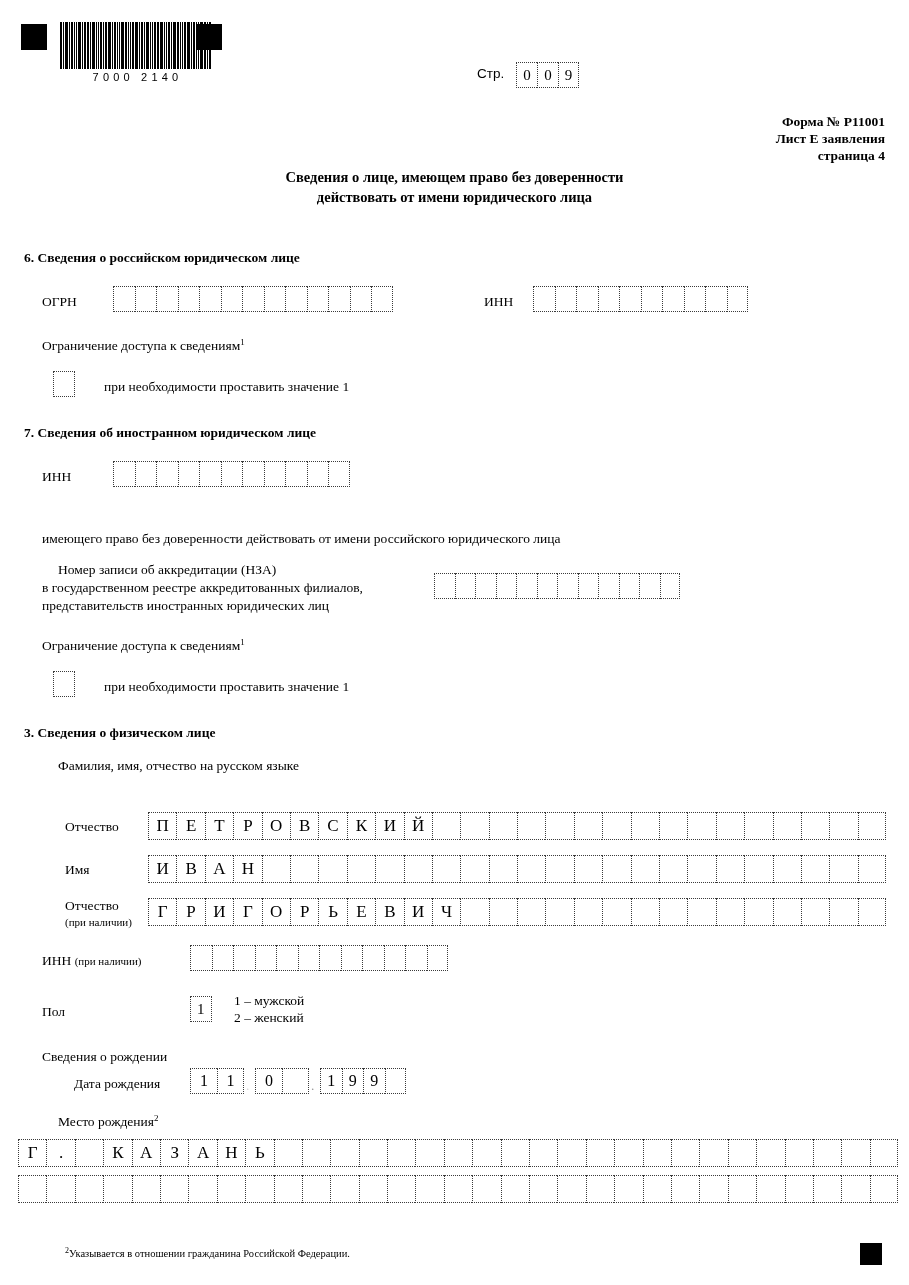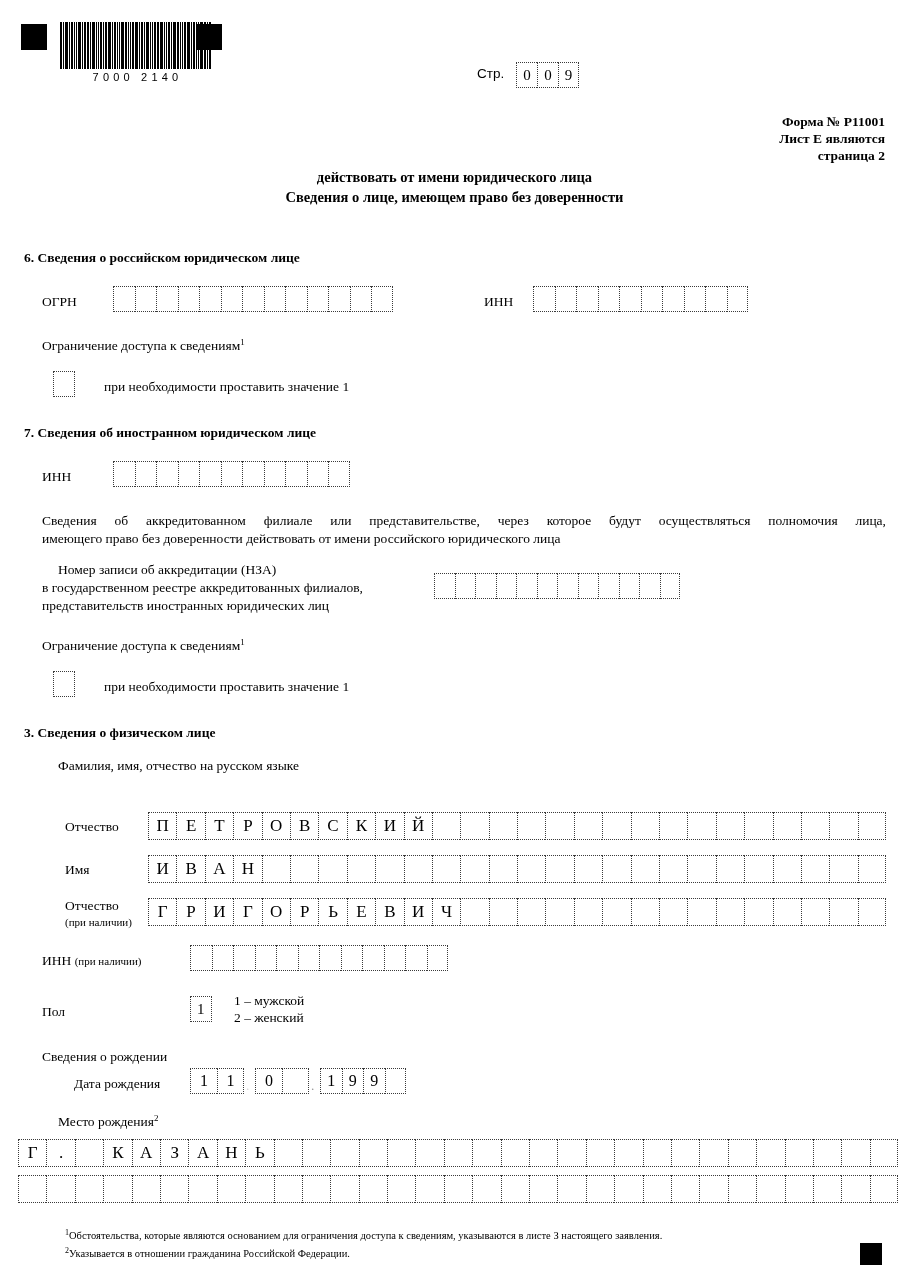--- a/index.html
+++ b/index.html
@@ -148,27 +148,27 @@
     <div class="strp-label">Стр.</div>
     <div class="strp-cells cells" id="page-cells" style="position:absolute;left:39px;top:0;height:26px;">
         <div class="c dark" style="width: 21px; font-size: 15px;">0</div>
         <div class="c dark" style="width: 21px; font-size: 15px;">0</div>
         <div class="c dark" style="width: 21px; font-size: 15px;">9</div>
       </div>
   </div>
 
   <div class="formid">
     <div>Форма № Р11001</div>
-    <div>Лист Е являются</div>
-    <div>страница 2</div>
+    <div>Лист Е заявления</div>
+    <div>страница 4</div>
   </div>
 
   <div class="title">
+    <div>Сведения о лице, имеющем право без доверенности</div>
     <div>действовать от имени юридического лица</div>
-    <div>Сведения о лице, имеющем право без доверенности</div>
   </div>
 
   <div class="sec" style="left:24px;top:250px;">6. Сведения о российском юридическом лице</div>
 
   <div class="lbl" style="left:42px;top:293px;">ОГРН</div>
   <div class="cells" id="s1-ogrn" style="left:113px;top:286px;height:26px;">
       <div class="c blank" style="width: 21.5px; font-size: 15px;"></div>
       <div class="c blank" style="width: 21.5px; font-size: 15px;"></div>
       <div class="c blank" style="width: 21.5px; font-size: 15px;"></div>
       <div class="c blank" style="width: 21.5px; font-size: 15px;"></div>
@@ -213,21 +213,20 @@
       <div class="c blank" style="width: 21.5px; font-size: 15px;"></div>
       <div class="c blank" style="width: 21.5px; font-size: 15px;"></div>
       <div class="c blank" style="width: 21.5px; font-size: 15px;"></div>
       <div class="c blank" style="width: 21.5px; font-size: 15px;"></div>
       <div class="c blank" style="width: 21.5px; font-size: 15px;"></div>
       <div class="c blank" style="width: 21.5px; font-size: 15px;"></div>
       <div class="c blank" style="width: 21.5px; font-size: 15px;"></div>
       <div class="c blank" style="width: 21.5px; font-size: 15px;"></div>
     </div>
 
-  <div class="lbl just" style="left:42px;top:512px;width:844px;">Сведения об аккредитованном филиале или представительстве, через которое будут осуществляться полномочия лица,</div>
   <div class="lbl nojust" style="left:42px;top:530px;width:844px;">имеющего право без доверенности действовать от имени российского юридического лица</div>
 
   <div class="lbl" style="left:58px;top:561px;">Номер записи об аккредитации (НЗА)</div>
   <div class="lbl" style="left:42px;top:597px;">представительств иностранных юридических лиц</div>
   <div class="lbl" style="left:42px;top:579px;">в государственном реестре аккредитованных филиалов,</div>
   <div class="cells" id="s2-nza" style="left:434px;top:573px;height:26px;">
       <div class="c blank" style="width: 20.5px; font-size: 15px;"></div>
       <div class="c blank" style="width: 20.5px; font-size: 15px;"></div>
       <div class="c blank" style="width: 20.5px; font-size: 15px;"></div>
       <div class="c blank" style="width: 20.5px; font-size: 15px;"></div>
@@ -446,16 +445,15 @@
       <div class="c blank" style="width: 28.4px; font-size: 17px;"></div>
       <div class="c blank" style="width: 28.4px; font-size: 17px;"></div>
       <div class="c blank" style="width: 28.4px; font-size: 17px;"></div>
       <div class="c blank" style="width: 28.4px; font-size: 17px;"></div>
       <div class="c blank" style="width: 28.4px; font-size: 17px;"></div>
       <div class="c blank" style="width: 28.4px; font-size: 17px;"></div>
       <div class="c blank" style="width: 28.4px; font-size: 17px;"></div>
       <div class="c blank" style="width: 28.4px; font-size: 17px;"></div>
     </div>
 
-  <div class="foot" style="left:65px;top:1228px;"><sup>1</sup><span>Обстоятельства, которые являются основанием для ограничения доступа к сведениям, указываются в листе З настоящего заявления.</span></div>
   <div class="foot" style="left:65px;top:1246px;"><sup>2</sup><span>Указывается в отношении гражданина Российской Федерации.</span></div>
 
 </div>
 
 </body></html>

